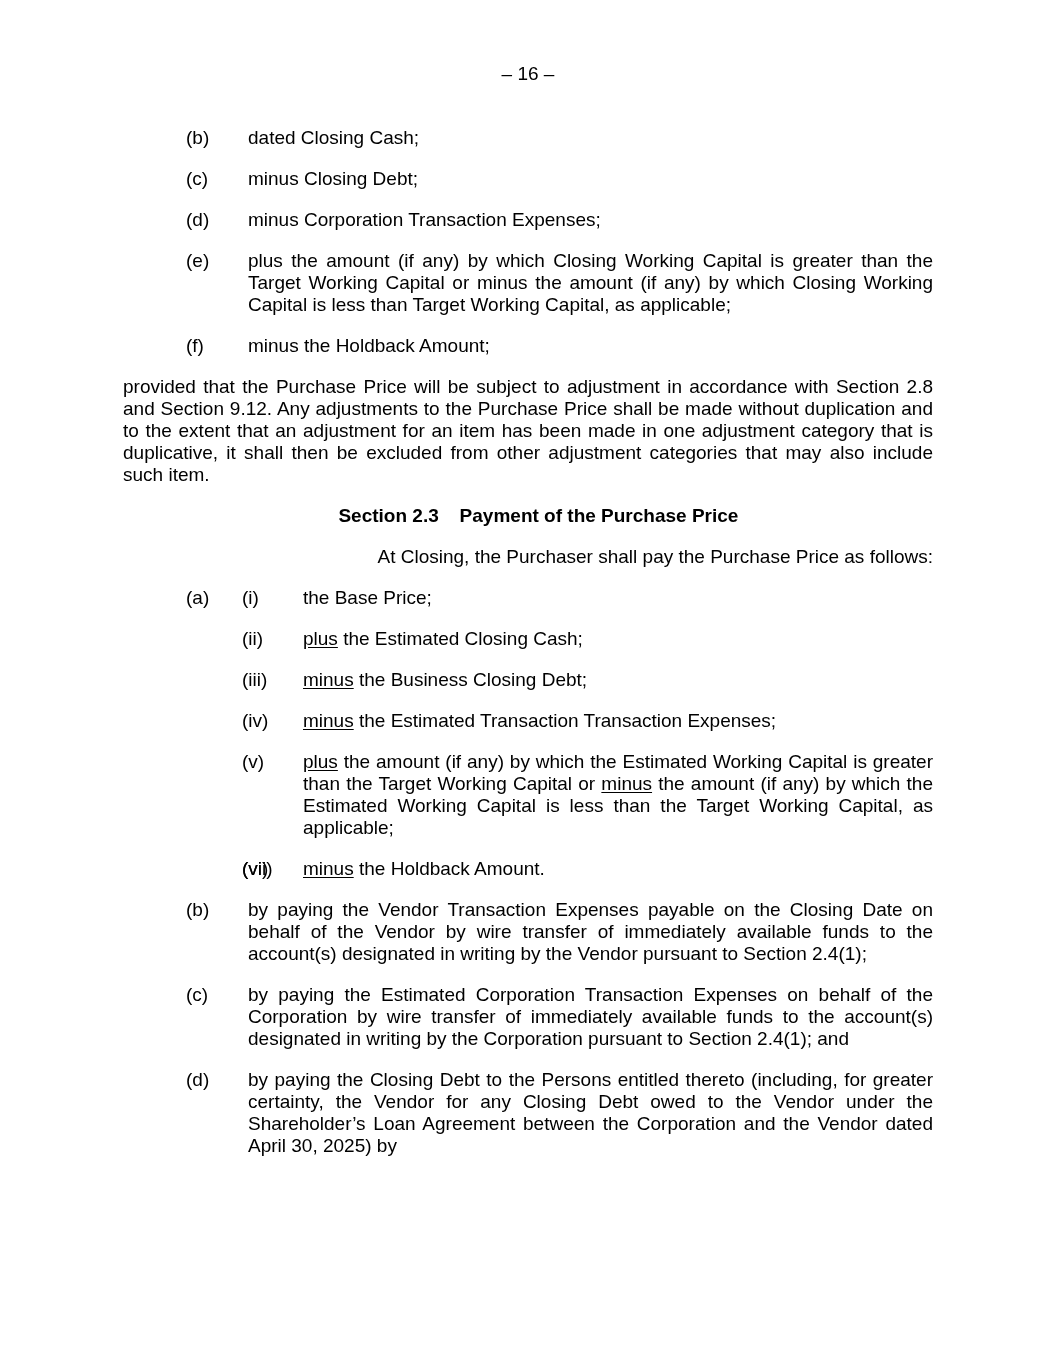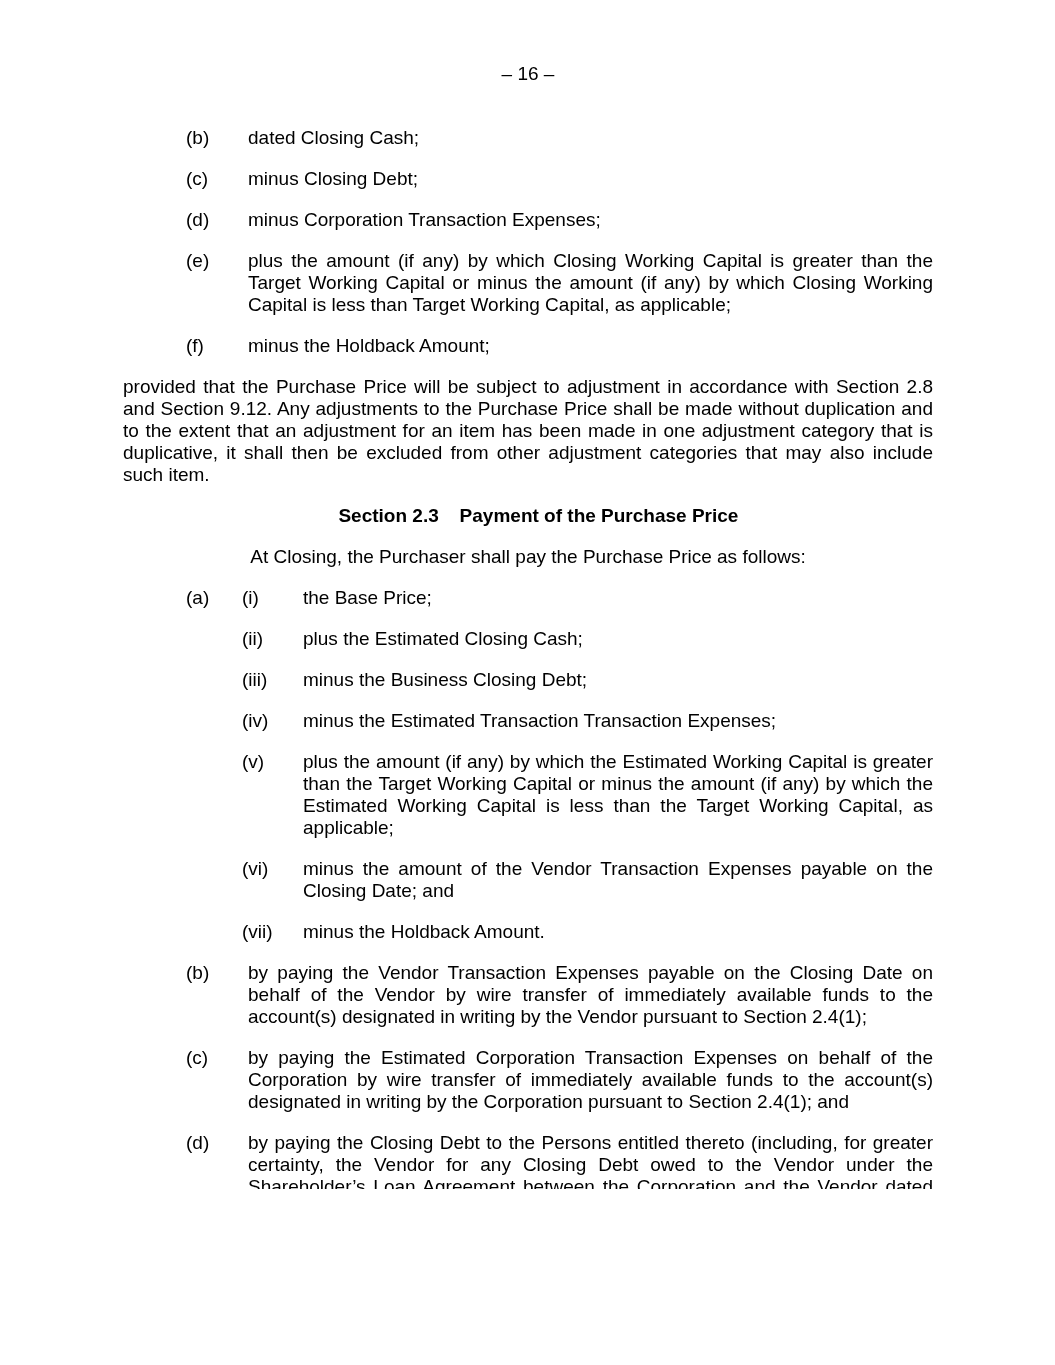--- a/index.html
+++ b/index.html
@@ -7,29 +7,29 @@
     position:relative;
     width:1055px;height:1189px;
     background:#ffffff;
     box-sizing:border-box;
     padding:63px 122px 0 123px;
     font-family:"Liberation Sans",sans-serif;
     font-size:19px;line-height:22px;color:#000;
   }
   .pageno{text-align:center;margin:0 0 42px 0;}
   .para{margin:0 0 19px 0;text-align:justify;}
-  .para.left{text-align:center;}
+  .para.left{text-align:right;}
   .item{position:relative;margin:0 0 19px 0;text-align:justify;}
   .item.l1{padding-left:125px;}
   .item.l1 > .lbl{position:absolute;left:63px;top:0;}
   .item.l2{padding-left:180px;}
   .item.l2 > .lbl{position:absolute;left:119px;top:0;}
   .heading{font-weight:bold;margin:0 0 19px 0;text-align:center;}
   .heading .num{display:inline-block;width:142px;}
-  .u{text-underline-offset:2px;}
+  .u{text-decoration:underline;text-underline-offset:2px;}
   .footer{position:absolute;left:116px;top:1288px;font-size:12px;line-height:14px;}
 </style>
 </head>
 <body>
 
 <div class="page">
 
   <div class="pageno">– 16 –</div>
 
   <div>
@@ -85,21 +85,20 @@
       <div class="item l2">
         <span class="lbl">(iv)</span>
         <span><span class="u">minus</span><span> the Estimated Transaction Transaction Expenses;</span></span>
       </div>
       <div class="item l2">
         <span class="lbl">(v)</span>
         <span><span class="u">plus</span><span> the amount (if any) by which the Estimated Working Capital is greater than the Target Working Capital or </span><span class="u">minus</span><span> the amount (if any) by which the Estimated Working Capital is less than the Target Working Capital, as applicable;</span></span>
       </div>
       <div class="item l2">
         <span class="lbl">(vi)</span>
-        <span><span class="u">minus</span><span> the amount of the Vendor Transaction Expenses payable on the Closing Date; and</span></span>
       </div>
       <div class="item l2">
         <span class="lbl">(vii)</span>
         <span><span class="u">minus</span><span> the Holdback Amount.</span></span>
       </div>
     </div>
 
     <div class="item l1">
       <span class="lbl">(b)</span>
       <span><span>by paying the Vendor Transaction Expenses payable on the Closing Date on behalf of the Vendor by wire transfer of immediately available funds to the account(s) designated in writing by the Vendor pursuant to Section 2.4(1);</span></span>

